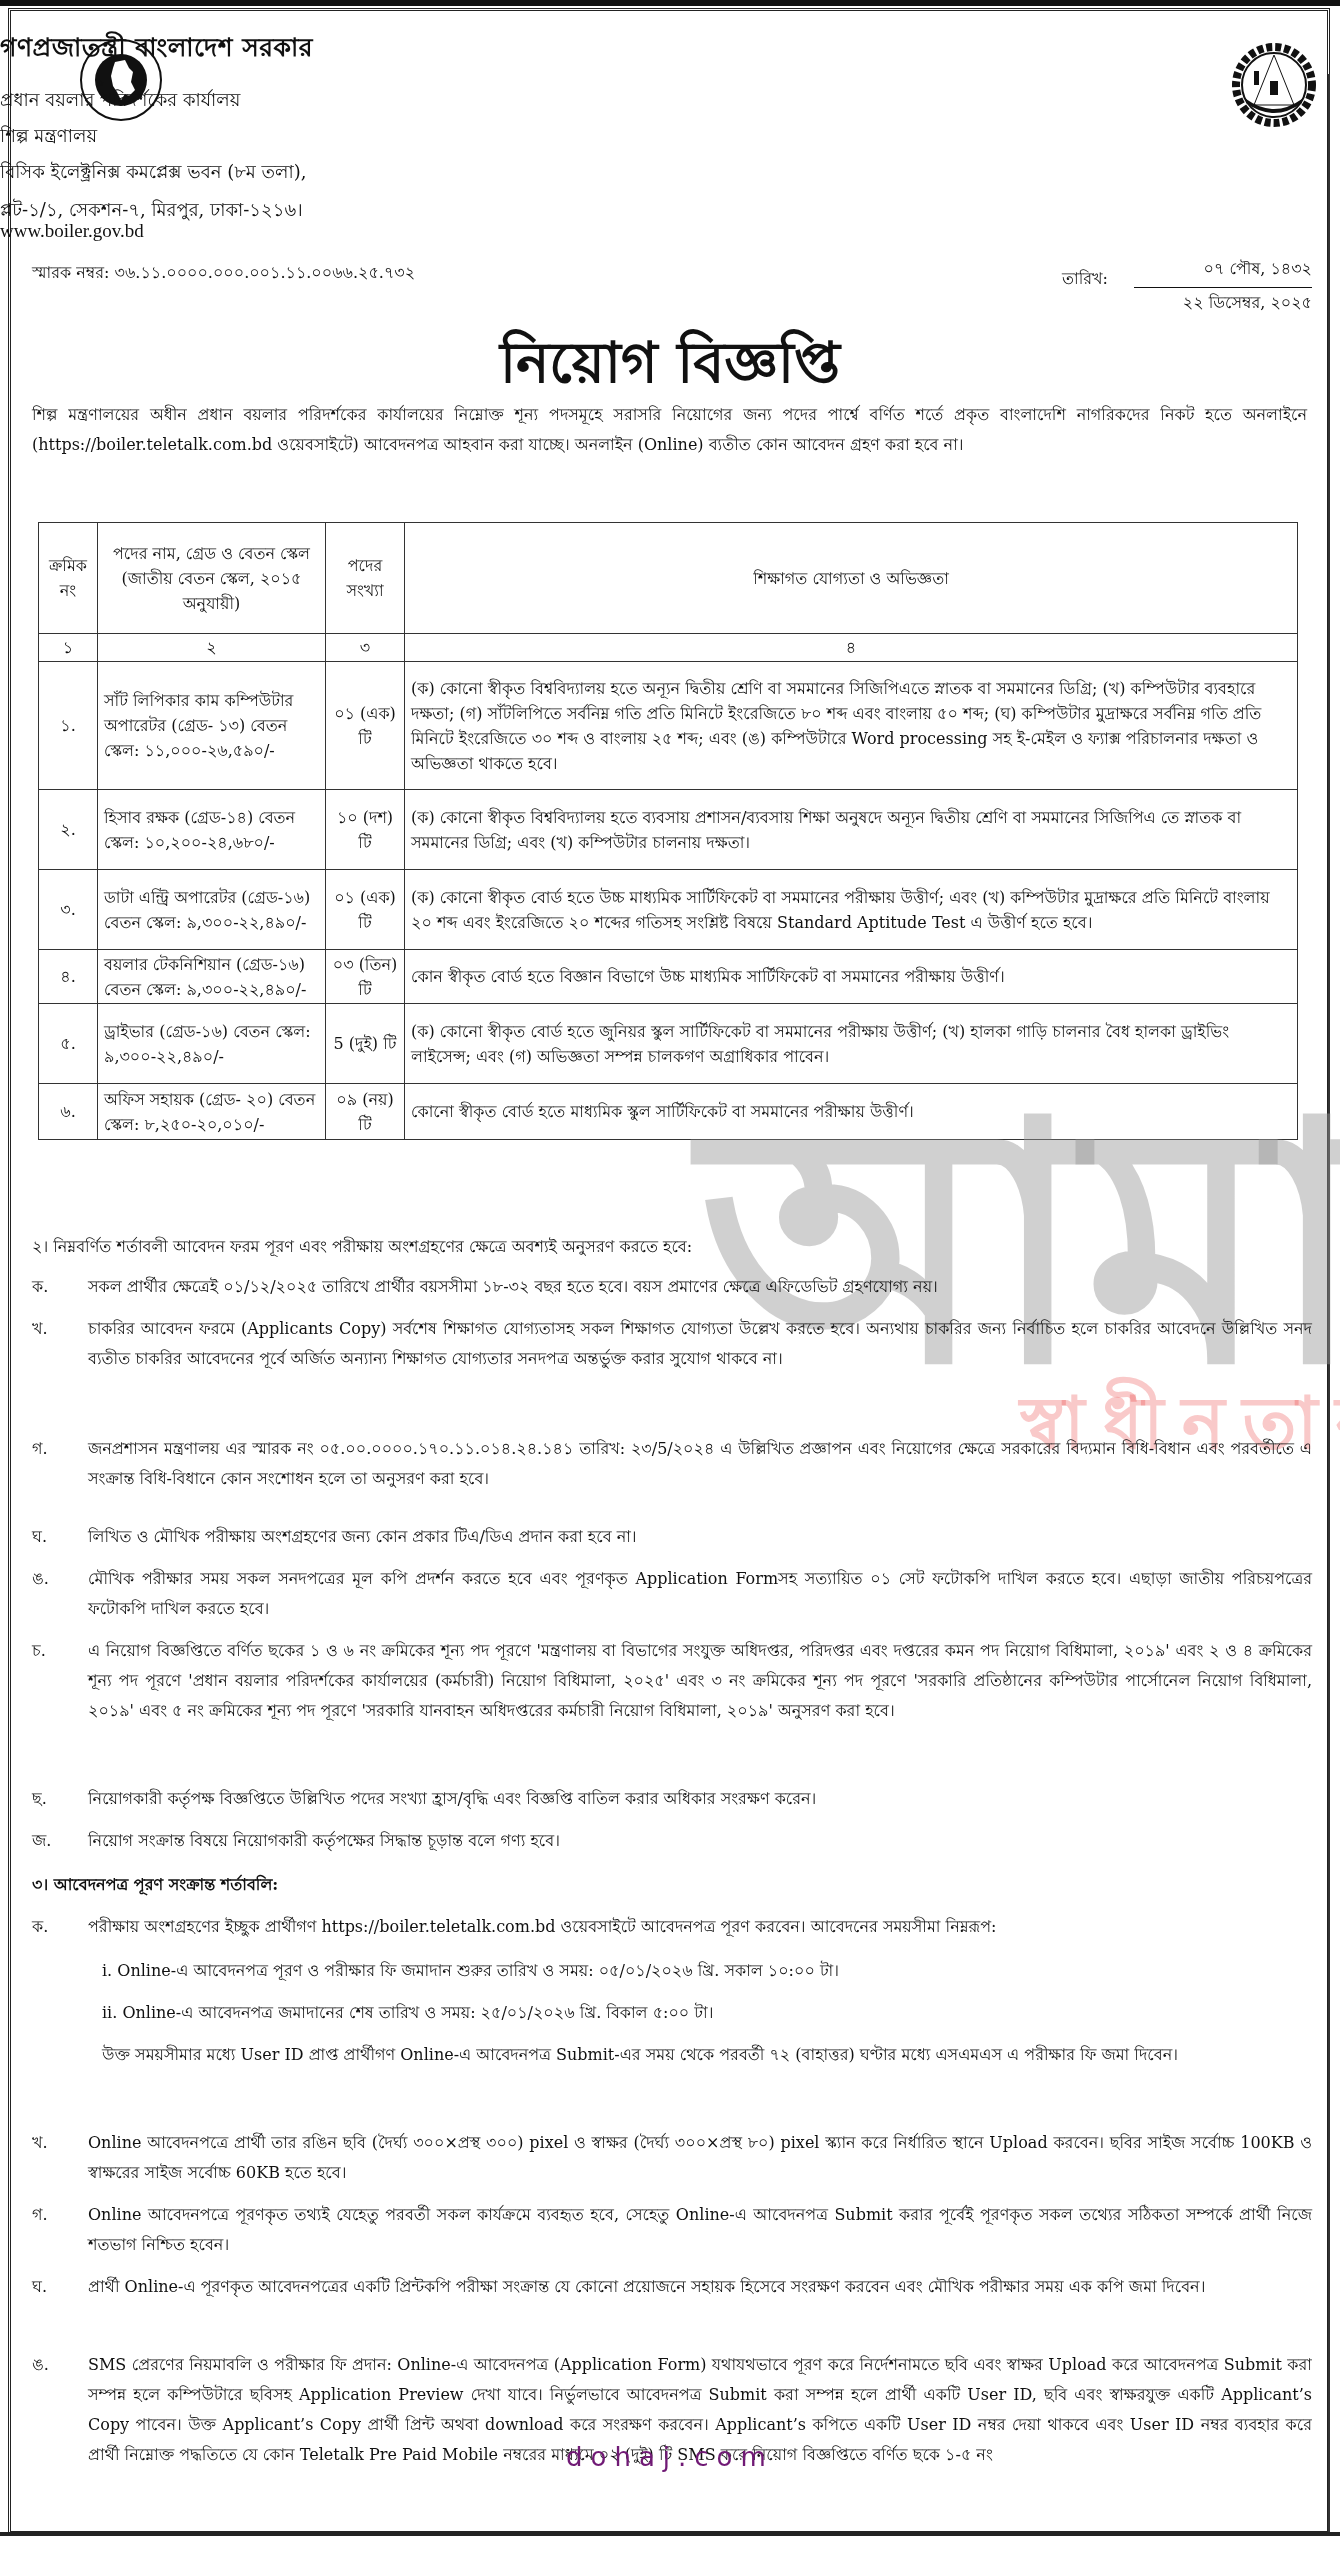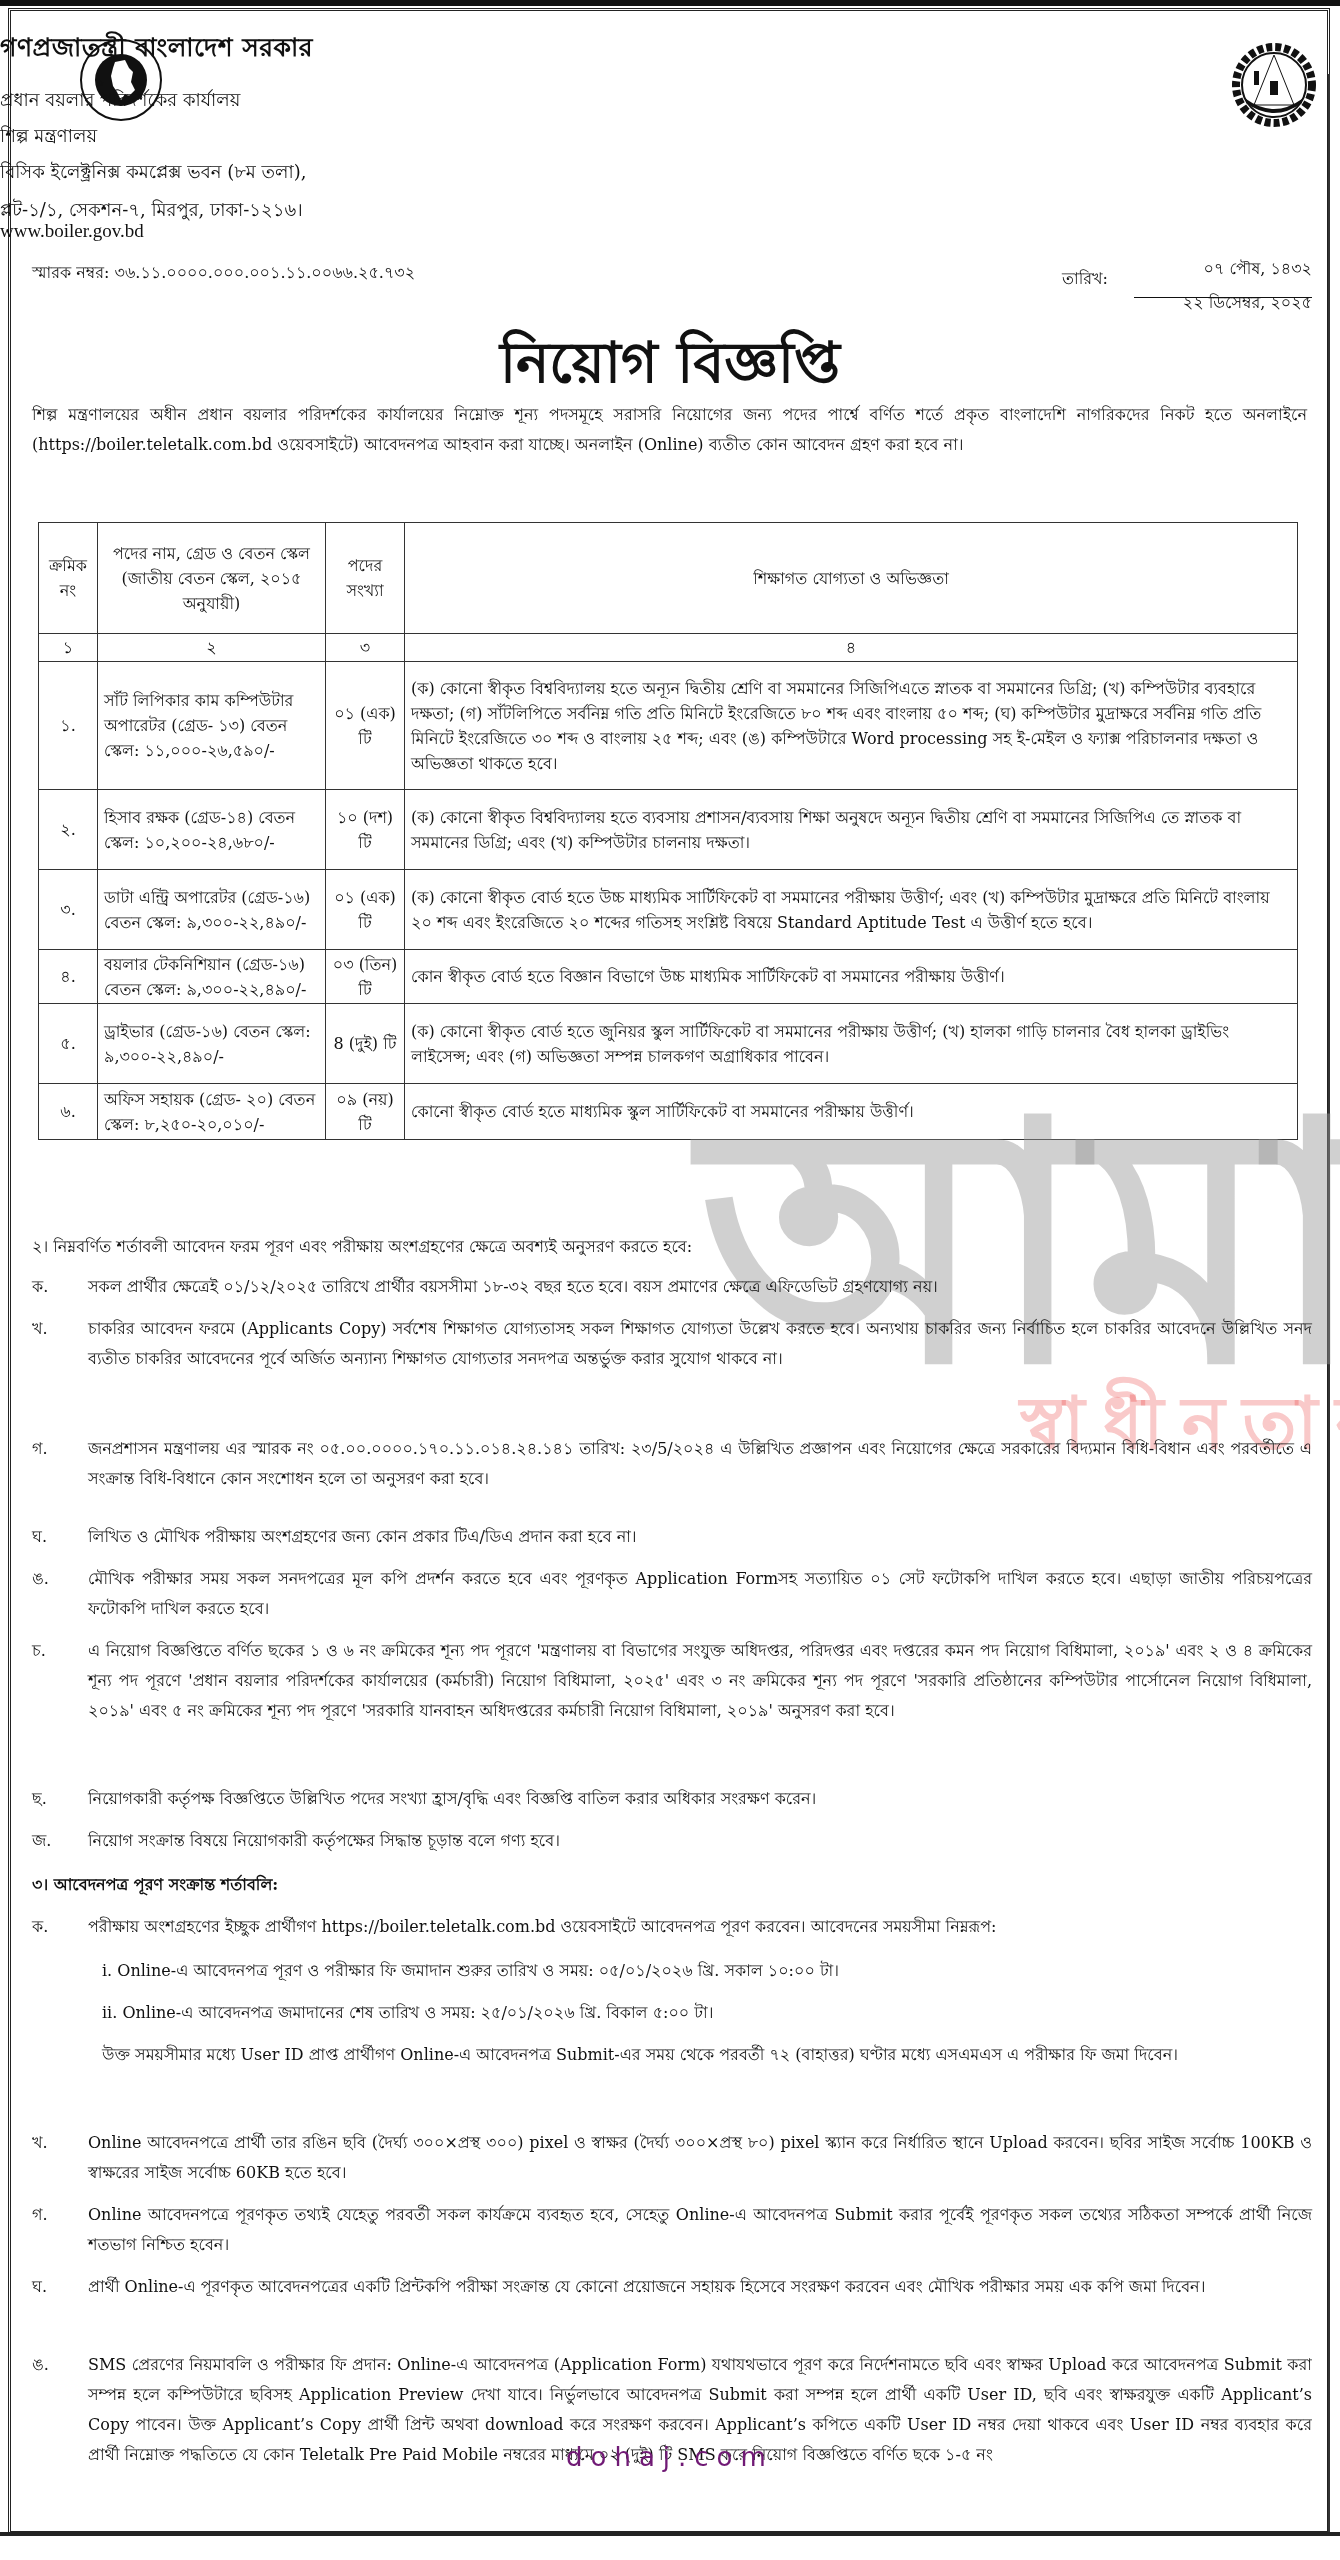--- a/index.html
+++ b/index.html
@@ -18,21 +18,21 @@
   .hdr-line{font-size:18px;margin-top:12px;}
   .hdr-l1{top:74px;}
   .hdr-l2{top:110px;}
   .hdr-l3{top:146px;}
   .hdr-l4{top:184px;}
   .hdr-url{top:220px;font-size:19px;font-family:"Liberation Serif",serif;}
 
   .memo{position:absolute;left:32px;top:260px;font-size:16px;}
   .date-box{position:absolute;left:1062px;top:256px;width:250px;font-size:16px;}
   .date-label{position:absolute;left:0;top:10px;}
-  .date-bn{position:absolute;left:72px;top:0;width:178px;text-align:right;border-bottom:1.5px solid #111;padding-bottom:14px;}
+  .date-bn{position:absolute;left:72px;top:0;width:178px;text-align:right;border-bottom:1.5px solid #111;padding-bottom:4px;}
   .date-en{position:absolute;left:72px;top:34px;width:178px;text-align:right;}
 
   .title{position:absolute;left:0;top:320px;width:1340px;text-align:center;font-size:56px;font-weight:bold;}
 
   .intro{position:absolute;left:32px;top:400px;width:1275px;font-size:16px;line-height:30px;text-align:justify;}
 
   table.jobs{position:absolute;left:38px;top:522px;width:1260px;border-collapse:collapse;font-size:16px;line-height:25px;}
   table.jobs td, table.jobs th{border:1.5px solid #333;padding:1px 6px;vertical-align:middle;}
   table.jobs th{font-weight:normal;text-align:center;}
   .c1{width:46px;text-align:center;margin-top:36px;}
@@ -138,21 +138,21 @@
     </tr>
     <tr style="height:54px">
       <td class="c1">৪.</td>
       <td class="c2">বয়লার টেকনিশিয়ান (গ্রেড-১৬) বেতন স্কেল: ৯,৩০০-২২,৪৯০/-</td>
       <td class="c3">০৩ (তিন) টি</td>
       <td class="c4">কোন স্বীকৃত বোর্ড হতে বিজ্ঞান বিভাগে উচ্চ মাধ্যমিক সার্টিফিকেট বা সমমানের পরীক্ষায় উত্তীর্ণ।</td>
     </tr>
     <tr style="height:80px">
       <td class="c1">৫.</td>
       <td class="c2">ড্রাইভার (গ্রেড-১৬) বেতন স্কেল: ৯,৩০০-২২,৪৯০/-</td>
-      <td class="c3">8 (দুই) টি</td>
+      <td class="c3">5 (দুই) টি</td>
       <td class="c4">(ক) কোনো স্বীকৃত বোর্ড হতে জুনিয়র স্কুল সার্টিফিকেট বা সমমানের পরীক্ষায় উত্তীর্ণ; (খ) হালকা গাড়ি চালনার বৈধ হালকা ড্রাইভিং লাইসেন্স; এবং (গ) অভিজ্ঞতা সম্পন্ন চালকগণ অগ্রাধিকার পাবেন।</td>
     </tr>
     <tr style="height:56px">
       <td class="c1">৬.</td>
       <td class="c2">অফিস সহায়ক (গ্রেড- ২০) বেতন স্কেল: ৮,২৫০-২০,০১০/-</td>
       <td class="c3">০৯ (নয়) টি</td>
       <td class="c4">কোনো স্বীকৃত বোর্ড হতে মাধ্যমিক স্কুল সার্টিফিকেট বা সমমানের পরীক্ষায় উত্তীর্ণ।</td>
     </tr>
   </tbody>
 </table>

